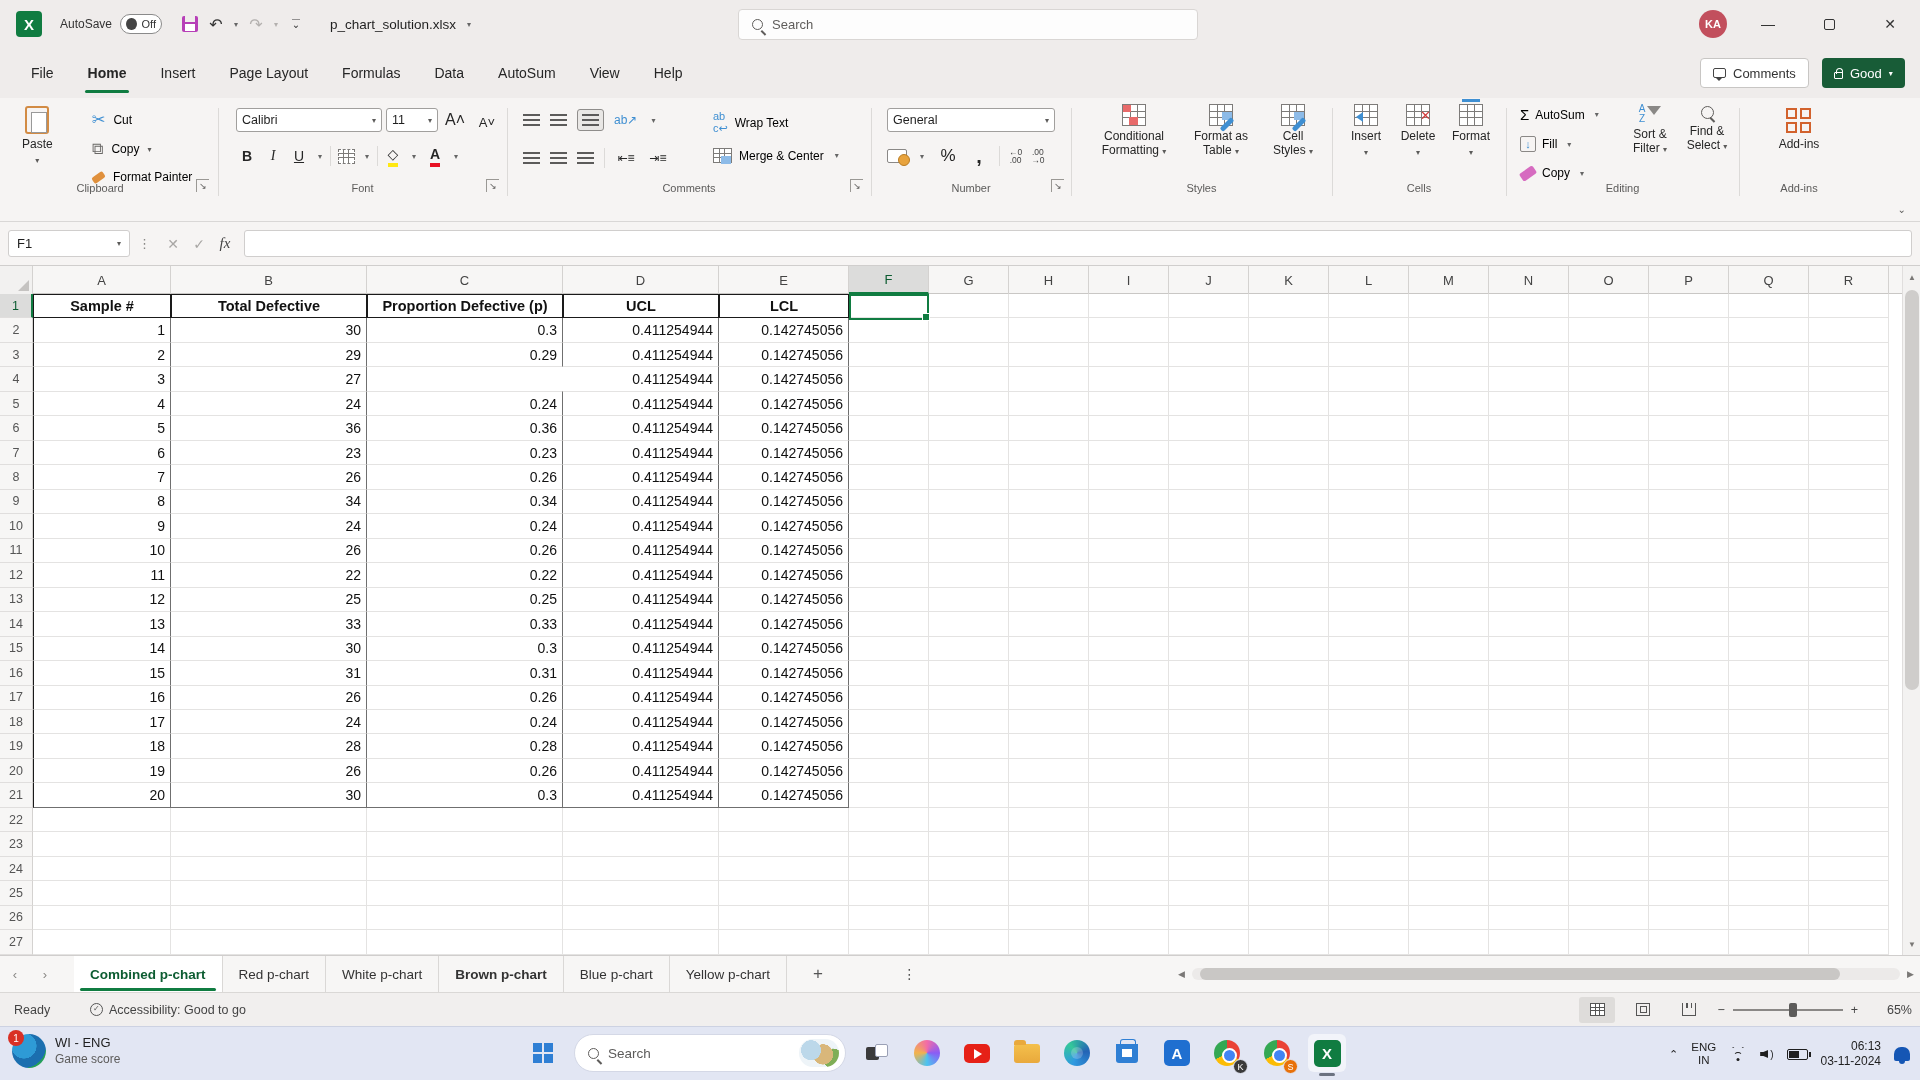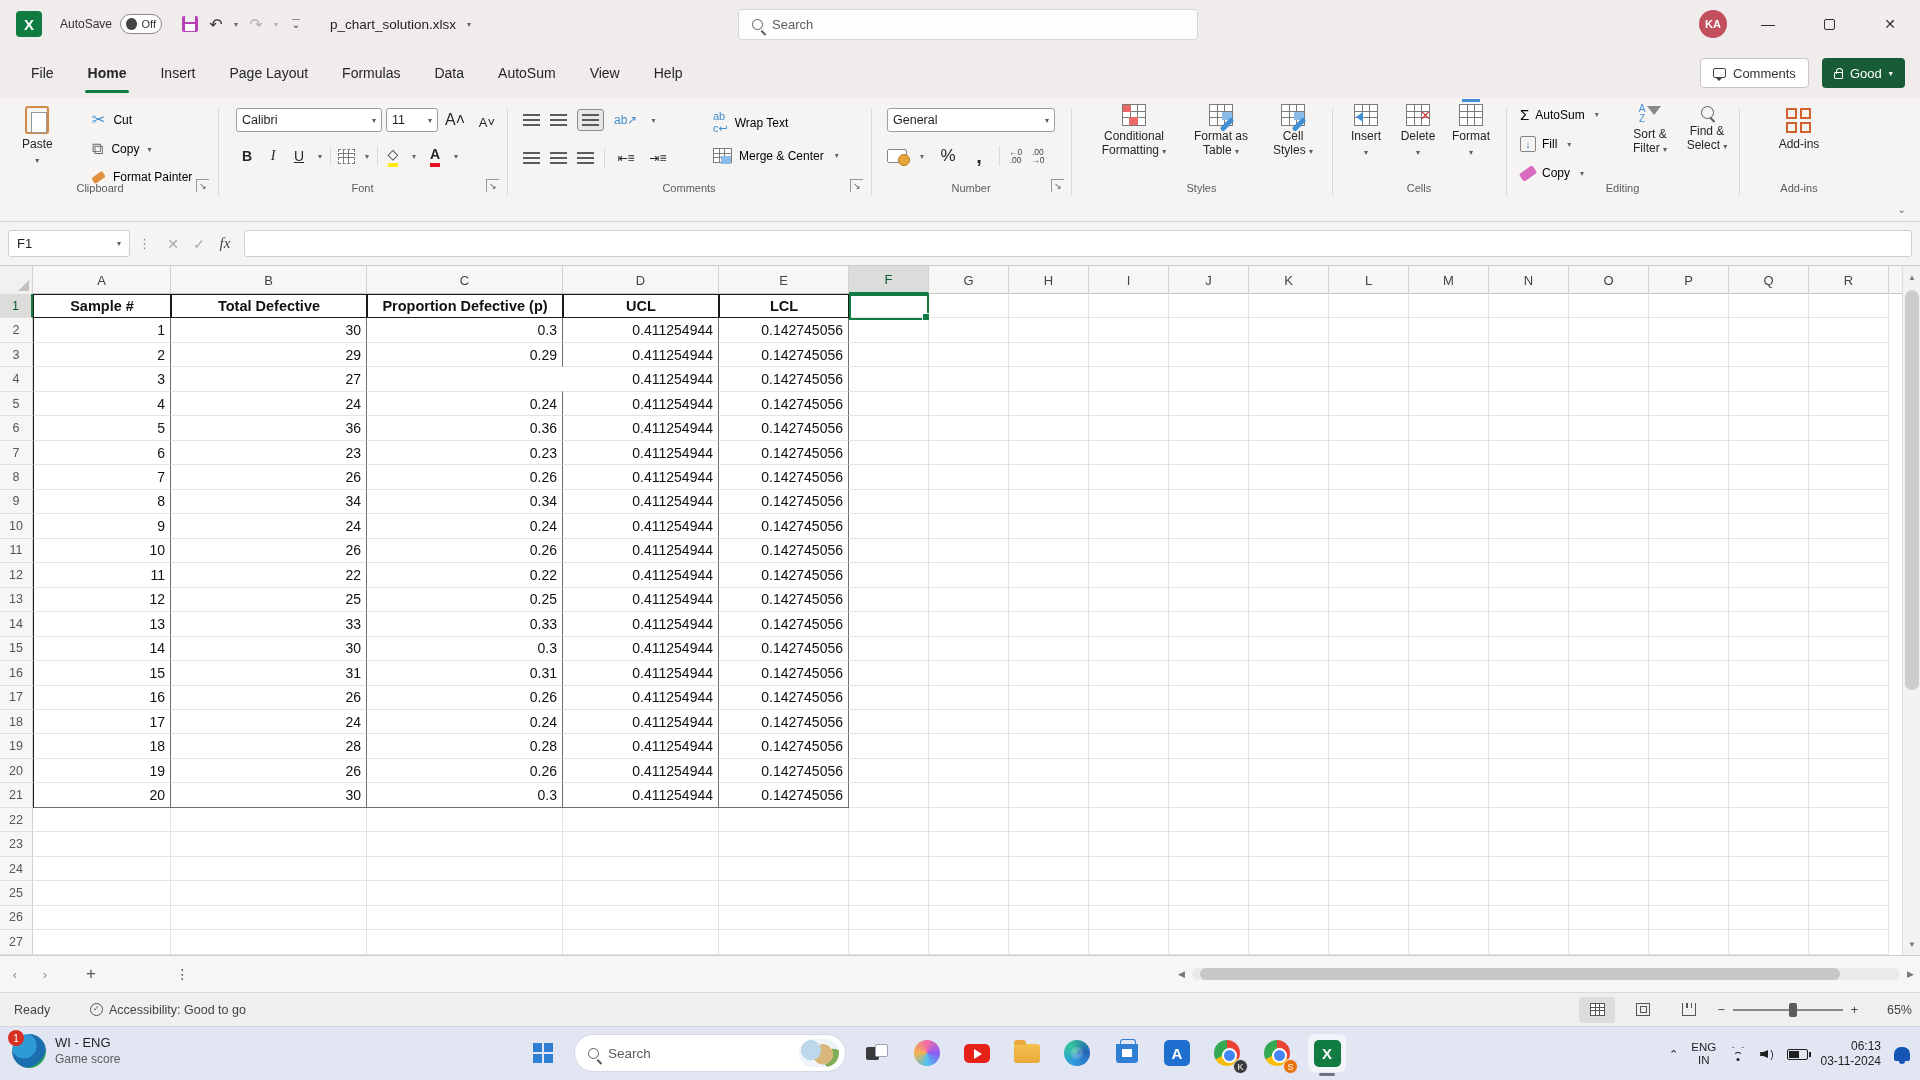--- a/index.html
+++ b/index.html
@@ -1067,20 +1067,28 @@
 
   <div class="vscroll">
     <span class="varrow" style="top:2px;">▲</span>
     <i class="vthumb"></i>
     <span class="varrow" style="bottom:2px;">▼</span>
   </div>
 
   <div class="tabsbar">
     <span class="navarr">‹</span>
     <span class="navarr">›</span>
+    <div class="stabs" id="sheet-tabs">
+        <span class="stab active bold">Combined p-chart</span>
+        <span class="stab">Red p-chart</span>
+        <span class="stab">White p-chart</span>
+        <span class="stab bold">Brown p-chart</span>
+        <span class="stab">Blue p-chart</span>
+        <span class="stab">Yellow p-chart</span>
+      </div>
     <span class="addtab">+</span>
     <span class="tabmenu">⋮</span>
     <div class="hscroll">
       <span class="harr">◀</span>
       <div class="htrack">
           <i class="hthumb"></i>
         </div>
       <span class="harr" style="text-align:right;">▶</span>
     </div>
   </div>

